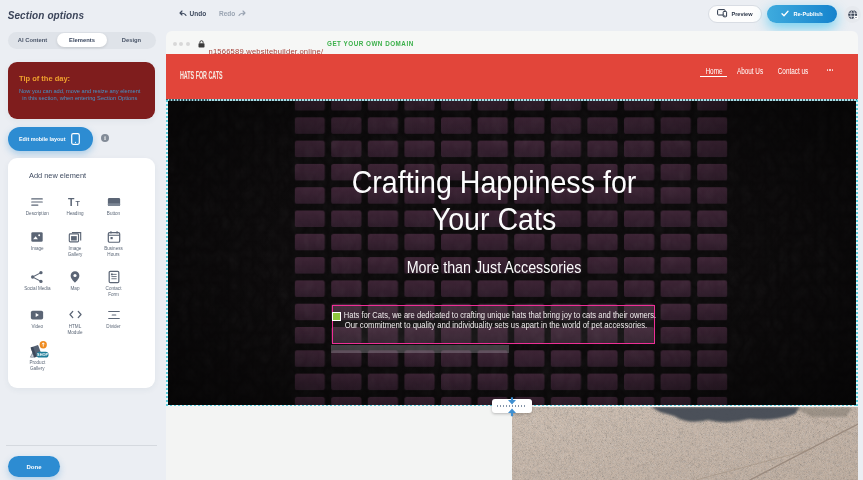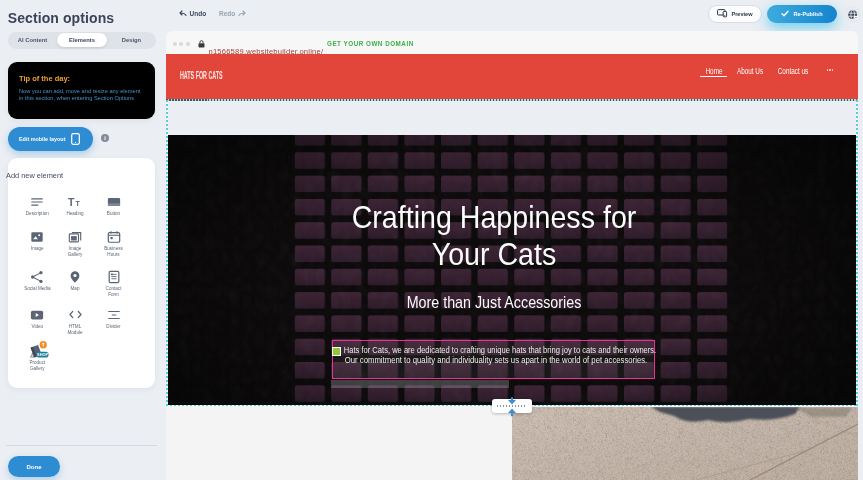--- a/index.html
+++ b/index.html
@@ -3,21 +3,21 @@
 <meta charset="utf-8">
 <style>
   * { margin:0; padding:0; box-sizing:border-box; }
   html,body { width:863px; height:480px; overflow:hidden; }
   body { font-family:"Liberation Sans", sans-serif; background:#ebeef3; position:relative; }
   .abs { position:absolute; }
 </style>
 </head>
 <body>
 
-<div class="abs" style="left:7.7px;top:10px;font-size:14px;font-weight:bold;color:#3b4459;letter-spacing:.1px;">Section options</div>
+<div class="abs" style="left:7.7px;top:10px;font-size:10px;font-weight:bold;color:#3b4459;letter-spacing:.1px;font-style:italic;">Section options</div>
 
 <div class="abs" style="left:179px;top:9px;height:9px;display:flex;align-items:center;gap:2.5px;">
   <svg width="8" height="7" viewBox="0 0 8 7">
       <path d="M1 3 L3 1 M1 3 L3 5 M1 3 C4 3 6 3.5 7 5.5" fill="none" stroke="#3e4a5e" stroke-width="1.1" stroke-linecap="round"></path>
     </svg>
   <span style="font-size:6.5px;font-weight:bold;color:#3e4a5e;">Undo</span>
 </div>
 <div class="abs" style="left:219px;top:9px;height:9px;display:flex;align-items:center;gap:2.5px;">
   <span style="font-size:6.5px;font-weight:bold;color:#9aa4b2;">Redo</span>
   <svg width="8" height="7" viewBox="0 0 8 7">
@@ -52,36 +52,36 @@
 <div class="abs" style="left:854.2px;top:15.8px;width:3.6px;height:3.4px;background:#fff;border-radius:1px;"></div>
 <div class="abs" style="left:854.8px;top:16.8px;width:0;height:0;border-left:1.2px solid transparent;border-right:1.2px solid transparent;border-top:1.6px solid #3d4758;"></div>
 
 <div class="abs" style="left:8px;top:31.5px;width:148px;height:17px;background:#dfe3e9;border-radius:8.5px;">
   <div class="abs" style="left:49px;top:1.5px;width:50px;height:14px;background:#fff;border-radius:7px;box-shadow:0 1px 3px rgba(0,0,0,.12);"></div>
   <div class="abs" style="left:0;top:0;width:49px;height:17px;display:flex;align-items:center;justify-content:center;font-size:5.8px;font-weight:bold;color:#4a5568;">AI Content</div>
   <div class="abs" style="left:49.5px;top:0;width:49px;height:17px;display:flex;align-items:center;justify-content:center;font-size:5.8px;font-weight:bold;color:#37445c;">Elements</div>
   <div class="abs" style="left:99px;top:0;width:49px;height:17px;display:flex;align-items:center;justify-content:center;font-size:5.8px;font-weight:bold;color:#4a5568;">Design</div>
 </div>
 
-<div class="abs" style="left:8px;top:62px;width:147px;height:56.5px;background:#000000;border-radius:9px;box-shadow:0 2px 6px rgba(40,60,90,.06);">
+<div class="abs" style="left:8px;top:62px;width:147px;height:56.5px;background:#7f1d1d;border-radius:9px;box-shadow:0 2px 6px rgba(40,60,90,.06);text-align:center;">
   <div class="abs" style="left:11px;top:12px;font-size:7.5px;font-weight:bold;color:#f0a22e;">Tip of the day:</div>
   <div class="abs" style="left:11px;top:25.5px;font-size:5.7px;color:#4594c8;line-height:7.7px;white-space:nowrap;">Now you can add, move and resize any element<br>in this section, when entering Section Options</div>
 </div>
 
 <div class="abs" style="left:8px;top:127px;width:85px;height:24px;background:#2d8cd2;border-radius:12px;display:flex;align-items:center;box-shadow:0 3px 7px rgba(45,140,210,.35);">
   <span style="margin-left:11px;font-size:5.4px;font-weight:bold;color:#fff;">Edit mobile layout</span>
   <svg style="margin-left:6px;" width="9" height="12" viewBox="0 0 9 12">
       <rect x="0.7" y="0.7" width="7.6" height="10.6" rx="1.5" fill="none" stroke="#fff" stroke-width="1.2"></rect>
       <circle cx="4.5" cy="9.3" r="0.6" fill="#fff"></circle>
     </svg>
 </div>
 <div class="abs" style="left:101px;top:134px;width:8px;height:8px;border-radius:50%;background:#828b97;display:flex;align-items:center;justify-content:center;font-size:5.5px;font-weight:bold;color:#fff;font-family:'Liberation Serif',serif;">i</div>
 
 <div class="abs" style="left:8px;top:157.5px;width:147px;height:230px;background:#fff;border-radius:9px;box-shadow:0 2px 6px rgba(40,60,90,.06);"></div>
-<div class="abs" style="left:6px;top:171.2px;font-size:7.4px;color:#3f4b60;">Add new element</div>
+<div class="abs" style="left:29px;top:171.2px;font-size:7.4px;color:#3f4b60;">Add new element</div>
 
 <div id="icongrid">
     <div class="abs" style="left:25.299999999999997px;top:193px;width:24px;height:17px;display:flex;align-items:center;justify-content:center;">
       <svg viewBox="0 0 16 16" width="14" height="14">
         <g stroke="#5b6575" stroke-width="1.4" stroke-linecap="round">
           <line x1="2" y1="4.5" x2="14" y2="4.5"></line>
           <line x1="2" y1="8" x2="14" y2="8"></line>
           <line x1="2" y1="11.5" x2="9" y2="11.5"></line>
         </g>
       </svg>
@@ -229,21 +229,21 @@
   <div class="abs" style="left:627.2px;top:11.5px;width:0;">
       <div style="width:300px;margin-left:-150px;text-align:center;font-size:8.5px;color:#fff;transform:scaleX(.75);transform-origin:center;white-space:nowrap;">Contact us</div>
     </div>
   <div class="abs" style="left:661px;top:15.3px;display:flex;gap:1.2px;">
     <div style="width:1.3px;height:1.3px;border-radius:50%;background:#f7dedc;"></div>
     <div style="width:1.3px;height:1.3px;border-radius:50%;background:#f7dedc;"></div>
     <div style="width:1.3px;height:1.3px;border-radius:50%;background:#f7dedc;"></div>
   </div>
 </div>
 
-<div id="hero" class="abs" style="left:166px;top:100px;width:691.5px;height:305.5px;background:#0c0a0b;overflow:hidden;margin-top:35px;">
+<div id="hero" class="abs" style="left:166px;top:100px;width:691.5px;height:305.5px;background:#0c0a0b;overflow:hidden;">
   <svg class="abs" style="left:0;top:0;" width="692" height="306">
       <defs>
         <linearGradient id="tg" x1="0" y1="0" x2="0" y2="1">
           <stop offset="0" stop-color="#3d2435"></stop>
           <stop offset="1" stop-color="#2d1b29"></stop>
         </linearGradient>
         <pattern id="tilepat" width="36.6" height="23.3" patternUnits="userSpaceOnUse" patternTransform="translate(128.6 -6)">
           <rect width="30.2" height="16.6" rx="2.5" fill="url(#tg)"></rect>
         </pattern>
       </defs>

